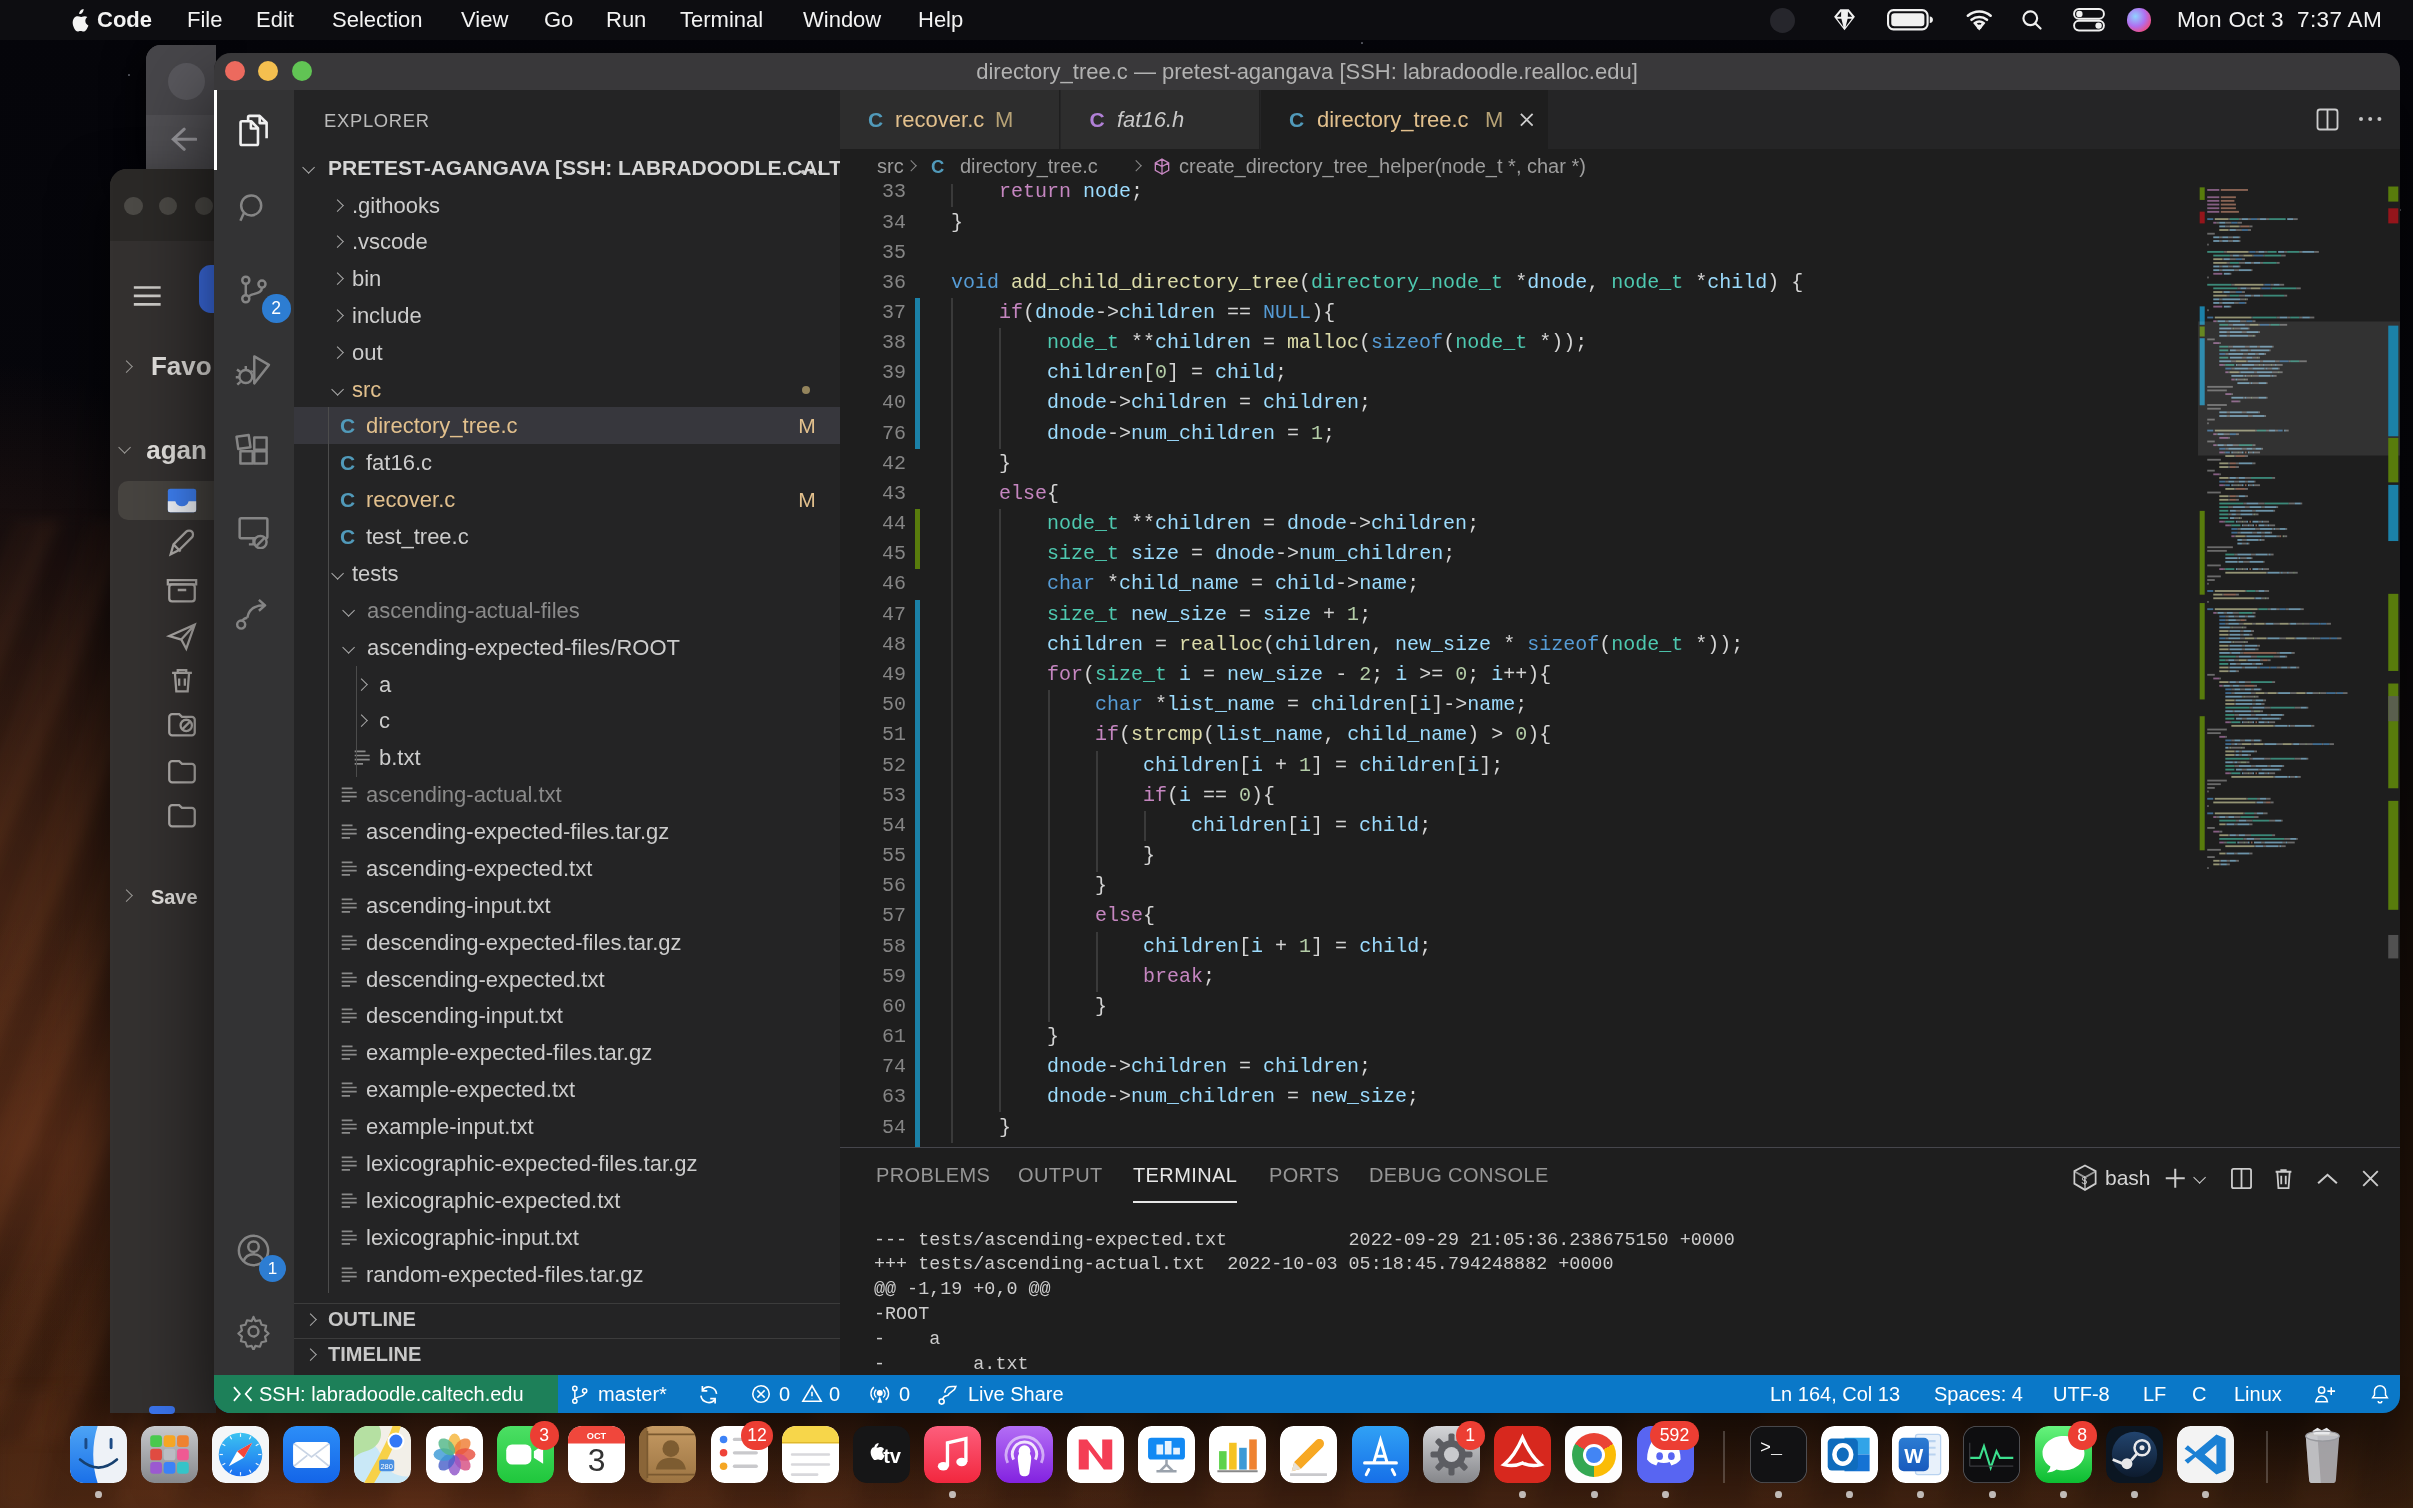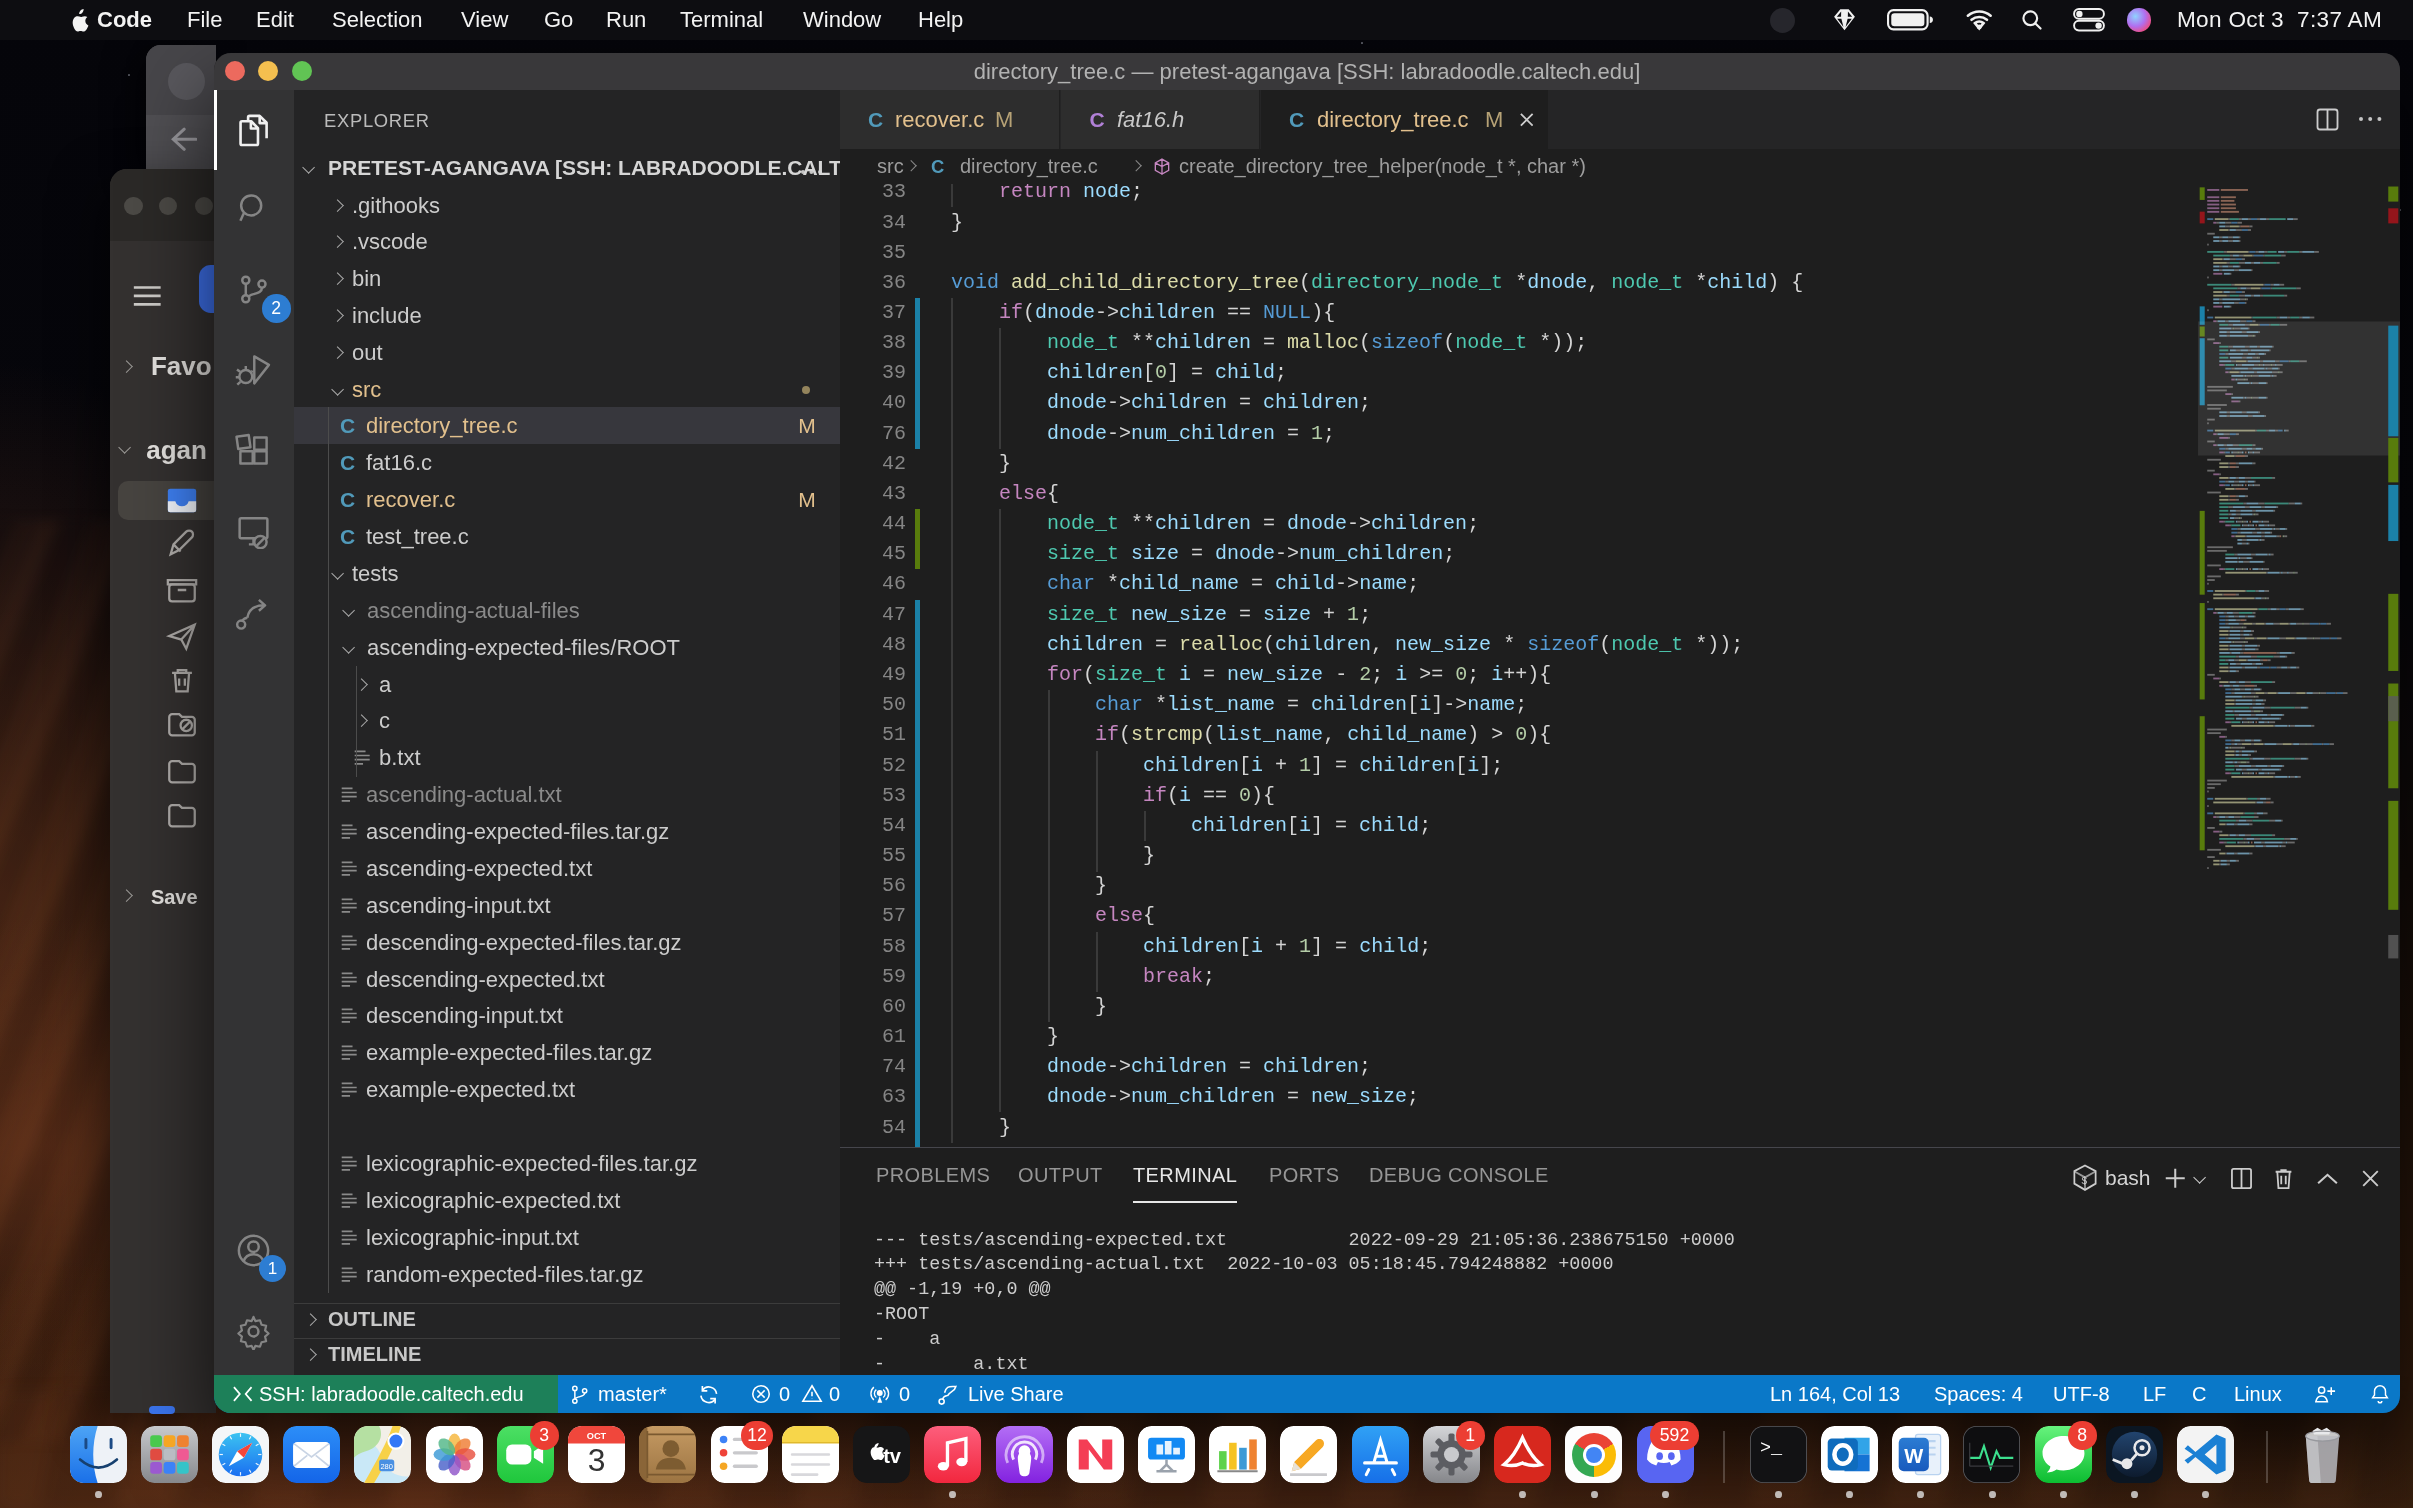--- a/index.html
+++ b/index.html
@@ -102,21 +102,21 @@
       <path d="M3 7c0-1 1-2 2-2h5l2 2h7c1 0 2 1 2 2v9c0 1-1 2-2 2H5c-1 0-2-1-2-2z"></path>
     </svg>
     <div class="abs" style="left:11.7px;top:717px;color:#e6e4e1;font-size:20px;font-weight:700"><span class="chv r" style="border-color:#9c9a97;margin-right:20px;position:relative;top:-3.4px"></span>Save</div>
     <div class="abs" style="left:39px;top:1237px;width:26px;height:7.5px;background:#3c76f0;border-radius:4.2px"></div>
   </div>
 <div class="abs" id="vswin">
     <div class="vs" style="left:0;top:0;width:2186px;height:37px;background:#39383a"></div>
     <div class="tl" style="left:11px;background:#ec6a5e"></div>
     <div class="tl" style="left:44px;background:#f4bf4f"></div>
     <div class="tl" style="left:78px;background:#61c454"></div>
-    <div class="vs" style="left:0;top:0;width:2186px;line-height:37px;text-align:center;color:#b2b2b2;font-size:22px">directory_tree.c — pretest-agangava [SSH: labradoodle.caltech.edu]</div>
+    <div class="vs" style="left:0;top:0;width:2186px;line-height:37px;text-align:center;color:#b2b2b2;font-size:22px">directory_tree.c — pretest-agangava [SSH: labradoodle.realloc.edu]</div>
     <div class="vs" style="left:0;top:37px;width:80px;height:1285px;background:#333334"></div>
     <div class="vs" style="left:0;top:37px;width:3.4px;height:80px;background:#ffffff"></div>
     <svg class="vs" style="left:21px;top:59px" width="37" height="37" viewBox="0 0 24 24" fill="none" stroke="#858585" stroke-width="1.6" stroke-linejoin="round">
       <path d="M20.5 17V7L16 2.5H9.5a1 1 0 0 0-1 1V6 M16 2.5V7.2h4.5" stroke="#f0f0f0" stroke-width="1.7" fill="none"></path>
       <path d="M10.5 6H4.6a1 1 0 0 0-1 1v13.4a1 1 0 0 0 1 1h9.3a1 1 0 0 0 1-1V10.5L10.5 6z M10.3 6v4.7H15" stroke="#f0f0f0" stroke-width="1.7" fill="none"></path>
     </svg>
     <svg class="vs" style="left:21px;top:137px" width="37" height="37" viewBox="0 0 24 24" fill="none" stroke="#858585" stroke-width="1.6" stroke-linejoin="round">
       <circle cx="10.5" cy="10" r="6.5"></circle>
       <path d="M6 14.5L3.5 20"></path>
     </svg>
@@ -282,20 +282,26 @@
       <svg style="position:absolute;left:46px;top:9.2px" width="18.4" height="20" viewBox="0 0 22 24">
         <path d="M2 4h13M2 9h18M2 14h18M2 19h10" stroke="#8a8a8a" stroke-width="2"></path>
       </svg>
       <span class="" style="position:absolute;left:72px">example-expected-files.tar.gz</span>
     </div>
     <div class="vs trow" style="top:1018px">
       <svg style="position:absolute;left:46px;top:9.2px" width="18.4" height="20" viewBox="0 0 22 24">
         <path d="M2 4h13M2 9h18M2 14h18M2 19h10" stroke="#8a8a8a" stroke-width="2"></path>
       </svg>
       <span class="" style="position:absolute;left:72px">example-expected.txt</span>
+    </div>
+    <div class="vs trow" style="top:1055px">
+      <svg style="position:absolute;left:46px;top:9.2px" width="18.4" height="20" viewBox="0 0 22 24">
+        <path d="M2 4h13M2 9h18M2 14h18M2 19h10" stroke="#8a8a8a" stroke-width="2"></path>
+      </svg>
+      <span class="" style="position:absolute;left:72px">example-input.txt</span>
     </div>
     <div class="vs trow" style="top:1092px">
       <svg style="position:absolute;left:46px;top:9.2px" width="18.4" height="20" viewBox="0 0 22 24">
         <path d="M2 4h13M2 9h18M2 14h18M2 19h10" stroke="#8a8a8a" stroke-width="2"></path>
       </svg>
       <span class="" style="position:absolute;left:72px">lexicographic-expected-files.tar.gz</span>
     </div>
     <div class="vs trow" style="top:1129px">
       <svg style="position:absolute;left:46px;top:9.2px" width="18.4" height="20" viewBox="0 0 22 24">
         <path d="M2 4h13M2 9h18M2 14h18M2 19h10" stroke="#8a8a8a" stroke-width="2"></path>

